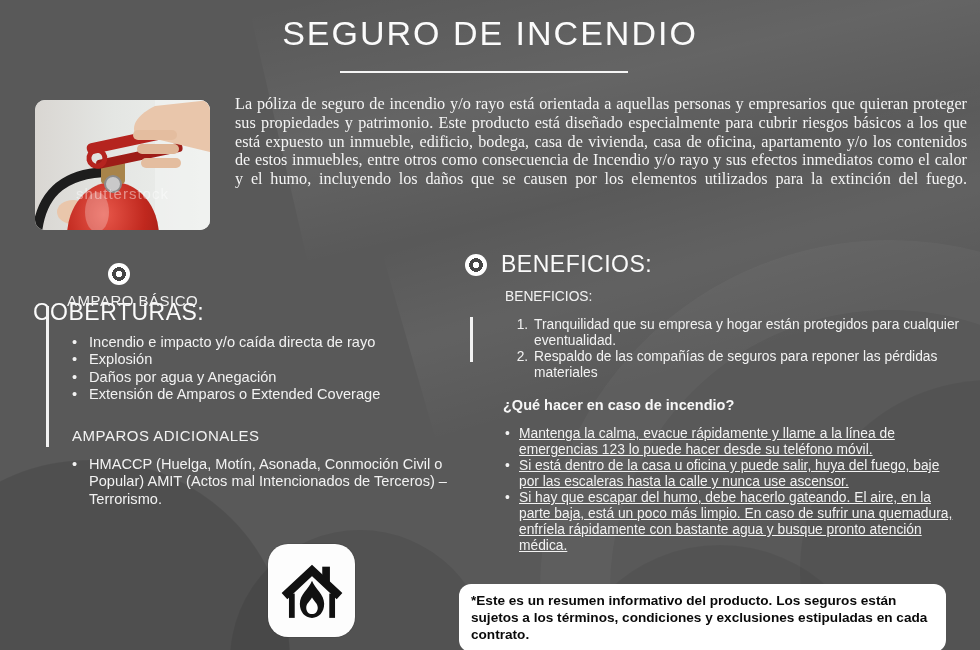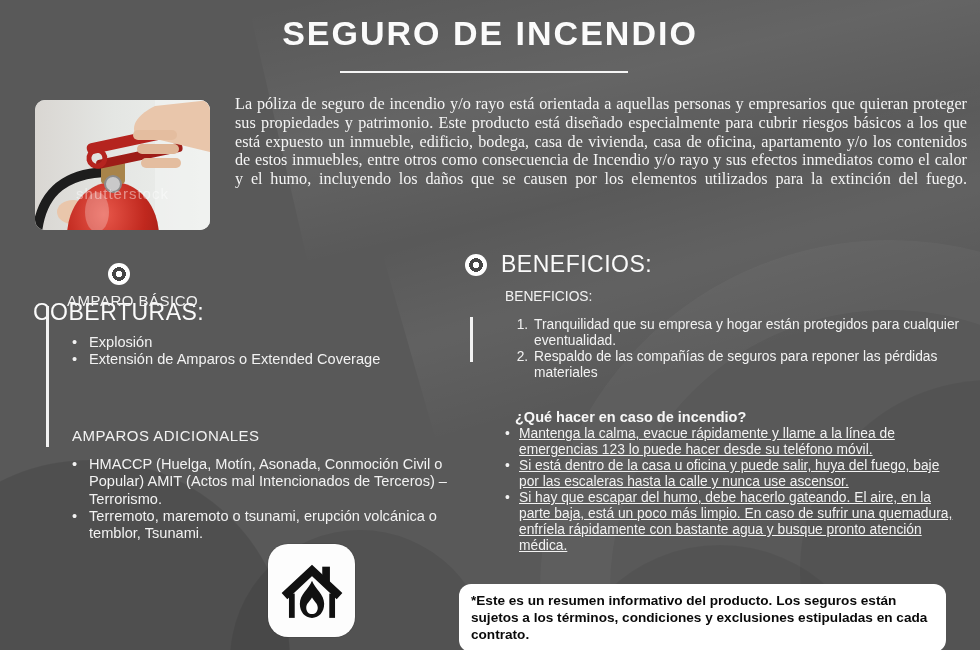--- a/index.html
+++ b/index.html
@@ -18,21 +18,21 @@
   .c5{left:540px;top:240px;width:560px;height:560px;border:70px solid rgba(255,255,255,0.035);background:transparent;}
   .bg-streak{position:absolute;pointer-events:none;}
   .s1{left:260px;top:-160px;width:1500px;height:260px;transform:rotate(-13deg);
       background:linear-gradient(to bottom, rgba(255,255,255,0.00), rgba(255,255,255,0.07) 55%, rgba(255,255,255,0.00));}
   .s2{left:380px;top:40px;width:1500px;height:200px;transform:rotate(-16deg);
       background:linear-gradient(to bottom, rgba(255,255,255,0.00), rgba(255,255,255,0.05) 50%, rgba(255,255,255,0.00));}
 
   
   .page-title{
     position:absolute;left:0;top:14px;width:980px;margin:0;
-    text-align:center;font-size:34px;font-weight:700;letter-spacing:2px;color:#fbfbfb;
+    text-align:center;font-size:34px;font-weight:400;letter-spacing:2px;color:#fbfbfb;
   }
   .title-rule{position:absolute;left:340px;top:71px;width:288px;height:2px;background:#f5f5f5;}
 
   
   .photo{
     position:absolute;left:35px;top:100px;width:175px;height:130px;border-radius:10px;overflow:hidden;
     background:#dfe2df;
   }
   .photo svg{display:block;}
   .watermark{
@@ -71,21 +71,21 @@
   ul.plain li::before{content:"•";position:absolute;left:0;top:0;}
   .basico-list{left:72px;top:334px;width:372px;font-size:14.6px;line-height:17.3px;}
   .basico-list li{padding-left:17px;}
   .adic-list{left:72px;top:456px;width:392px;font-size:14.6px;line-height:17.3px;}
   .adic-list li{padding-left:17px;}
 
   ol.nums{position:absolute;left:505px;top:316px;width:446px;margin:1px;padding:0 0 0 26px;
     font-size:13.8px;line-height:16px;}
   ol.nums li{margin:0;padding-left:2px;}
 
-  .question{position:absolute;left:503px;top:397px;margin:12px;font-size:14.5px;font-weight:bold;color:#f7f7f7;}
+  .question{position:absolute;left:503px;top:397px;margin:0;font-size:14.5px;font-weight:bold;color:#f7f7f7;}
   .tips-list{left:505px;top:426px;width:452px;font-size:13.8px;line-height:16px;}
   .tips-list li{padding-left:14px;text-decoration:underline;}
 
   
   .house-tile{
     position:absolute;left:268px;top:544px;width:87px;height:93px;border-radius:20px;
     background:#fdfdfd;display:flex;align-items:center;justify-content:center;
     box-shadow:0 0 0 1px rgba(0,0,0,0.08);
   }
 
@@ -156,28 +156,29 @@
   <p class="intro">La póliza de seguro de incendio y/o rayo está orientada a aquellas personas y empresarios que quieran proteger sus propiedades y patrimonio. Este producto está diseñado especialmente para cubrir riesgos básicos a los que está expuesto un inmueble, edificio, bodega, casa de vivienda, casa de oficina, apartamento y/o los contenidos de estos inmuebles, entre otros como consecuencia de Incendio y/o rayo y sus efectos inmediatos como el calor y el humo, incluyendo los daños que se causen por los elementos utilizados para la extinción del fuego.</p>
 
   <div class="sec-head cob-head">
     <span class="target"></span>
     <h2>COBERTURAS:</h2>
   </div>
   <div class="vline cob-line"></div>
 
   <h3 class="subhead basico-title">AMPARO BÁSICO</h3>
   <ul class="plain basico-list">
+    <li>Incendio e impacto y/o caída directa de rayo</li>
     <li>Explosión</li>
+    <li>Daños por agua y Anegación</li>
     <li>Extensión de Amparos o Extended Coverage</li>
   </ul>
 
   <h3 class="subhead adic-title">AMPAROS ADICIONALES</h3>
   <ul class="plain adic-list">
     <li>HMACCP (Huelga, Motín, Asonada, Conmoción Civil o Popular) AMIT (Actos mal Intencionados de Terceros) – Terrorismo.</li>
-    <li>Terremoto, maremoto o tsunami, erupción volcánica o temblor, Tsunami.</li>
   </ul>
 
   <div class="sec-head ben-head">
     <span class="target"></span>
     <h2>BENEFICIOS:</h2>
   </div>
   <h3 class="subhead ben-sub">BENEFICIOS:</h3>
   <div class="vline ben-line"></div>
 
   <ol class="nums">

